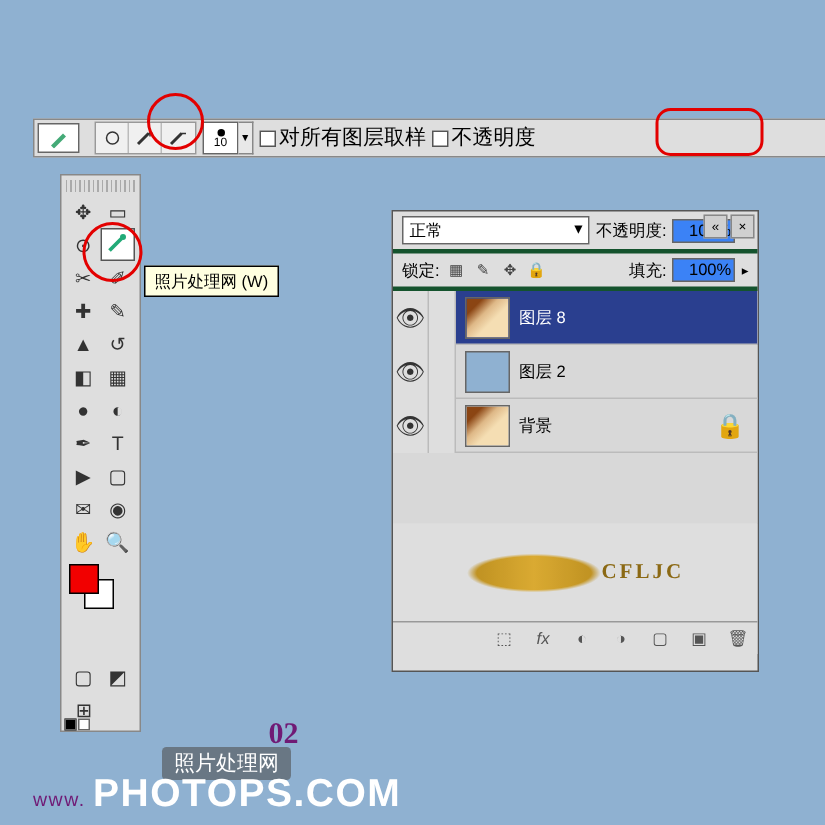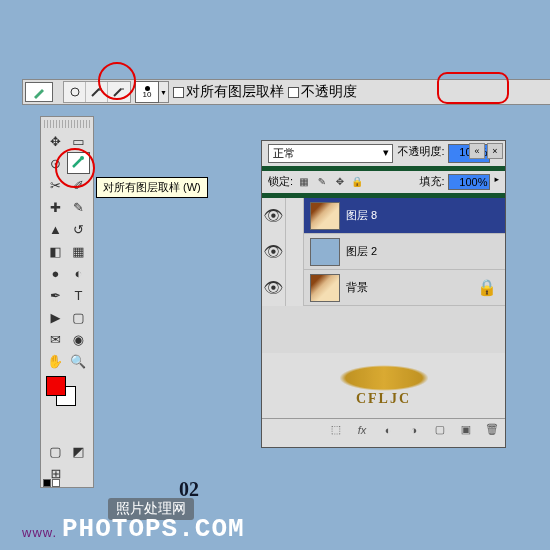--- a/index.html
+++ b/index.html
@@ -28,44 +28,44 @@
 .mini-sw{position:absolute;bottom:0;left:2px;display:flex;gap:1px}
 .ms{width:8px;height:8px;border:1px solid #666}
 .qm{margin-top:24px;display:flex}
 .tooltip{position:absolute;top:177px;left:96px;background:#ffffe0;border:1px solid #000;padding:2px 6px;font-size:11px;white-space:nowrap}
 .panel{position:absolute;top:140px;left:261px;width:245px;height:308px;background:#dedede;border:1px solid #555}
 .p-tabs{height:22px;background:#c8c8c8;display:flex;border-bottom:1px solid #999}
 .p-tab{padding:3px 10px;font-size:11px;color:#444;border-right:1px solid #aaa}
 .p-tab.act{background:#dedede;font-weight:bold;color:#000}
 .p-ctrl{position:absolute;right:2px;top:2px;display:flex;gap:2px}
 .p-x{width:16px;height:16px;background:#d0d0d0;border:1px solid #888;font-size:9px;display:flex;align-items:center;justify-content:center}
-.p-row{display:flex;padding:3px 6px;font-size:11px;gap:4px;border-bottom:5px solid #14532d}
+.p-row{display:flex;align-items:center;padding:3px 6px;font-size:11px;gap:4px;border-bottom:3px solid #14532d}
 .dd-sel{flex:1;background:#fff;border:1px solid #666;padding:1px 4px;display:flex;justify-content:space-between}
 .pct{width:42px;background:#3b82f6;border:1px solid #666;padding:1px 2px;text-align:right}
 .lock-ic{width:14px;height:14px;display:inline-flex;align-items:center;justify-content:center;font-size:10px;color:#444}
 .layers{height:155px;overflow:auto;background:#d8d8d8}
 .layer{display:flex;align-items:center;height:36px;border-bottom:1px solid #bbb}
 .layer.sel{background:#2a3f8f;color:#fff}
 .eye{width:24px;height:36px;display:flex;align-items:center;justify-content:center;border-right:1px solid #bbb;background:#dedede;color:#333}
 .link{width:18px;height:36px;border-right:1px solid #bbb;background:#dedede}
 .thumb{width:30px;height:28px;background:#fff;border:1px solid #666;margin:0 6px;display:flex;align-items:center;justify-content:center;font-size:8px;overflow:hidden}
 .th-img{width:100%;height:100%;background:linear-gradient(135deg,#8b4513 20%,#deb887 40%,#f5deb3 60%)}
 .th-blue{background:#8fb1d1}
 .lname{font-size:11px;}
 .layer.sel .lname{font-style:normal}
 .lock-mark{margin-left:auto;margin-right:8px;color:#666}
-.logo-area{height:65px;display:flex;flex-direction:column;align-items:center;justify-content:center;background:#dedede}
+.logo-area{height:65px;display:flex;flex-direction:row;align-items:center;justify-content:center;background:#dedede}
 .dragon{width:90px;height:26px;background:linear-gradient(90deg,#b8860b,#daa520,#b8860b);border-radius:8px 8px 2px 2px;opacity:.9;mask:radial-gradient(ellipse,#000 60%,transparent 70%)}
 .cfljc{font-size:14px;font-weight:bold;color:#8b6914;letter-spacing:2px;font-family:serif}
 .p-foot{height:22px;background:#dedede;border-top:1px solid #999;display:flex;align-items:center;justify-content:flex-end;padding:0 4px;gap:8px}
 .fbtn{width:18px;height:16px;font-size:11px;color:#555;display:flex;align-items:center;justify-content:center}
-.marker{position:absolute;top:478px;left:179px;color:#0f172a;font-size:20px;font-weight:bold;font-family:serif}
+.marker{position:absolute;top:478px;left:179px;color:#701a75;font-size:20px;font-weight:bold;font-family:serif}
 .wm{position:absolute;bottom:10px;left:22px;color:#701a75;font-family:Arial;letter-spacing:1px;font-size:13px}
 .wm-cn{position:absolute;bottom:30px;left:108px;background:rgba(80,80,80,.6);color:#fff;padding:2px 8px;font-size:14px;border-radius:3px}
-.wm-big{position:absolute;bottom:6px;left:62px;color:#fff;font-family:Liberation Mono, monospace;font-size:26px;letter-spacing:1px;font-weight:900}
+.wm-big{position:absolute;bottom:6px;left:62px;color:#fff;font-family:Liberation Sans, sans-serif;font-size:26px;letter-spacing:1px;font-weight:900}
 svg{width:14px;height:14px}
 </style>
 </head>
 <body>
 
 <div class="optbar">
   <div class="opt-tool">
       <svg viewBox="0 0 14 14">
         <path d="M2 12 L10 4 L12 6 L4 14Z" fill="#4a7"></path>
       </svg>
@@ -170,21 +170,21 @@
     </div>
   <div class="qm">
       <div class="tool">▢</div>
       <div class="tool">◩</div>
     </div>
   <div class="tool-row">
       <div class="tool">⊞</div>
     </div>
 </div>
 <div class="red-circ" style="top:148px;left:55px;width:40px;height:40px"></div>
-<div class="tooltip">对所有图层取样 (W)</div>
+<div class="tooltip">照片处理网 (W)</div>
 
 <div class="panel">
   <div class="p-ctrl">
       <div class="p-x">«</div>
       <div class="p-x">×</div>
     </div>
   <div class="p-row">
     <div class="dd-sel">
         <span>正常</span>
         <span>▾</span>

